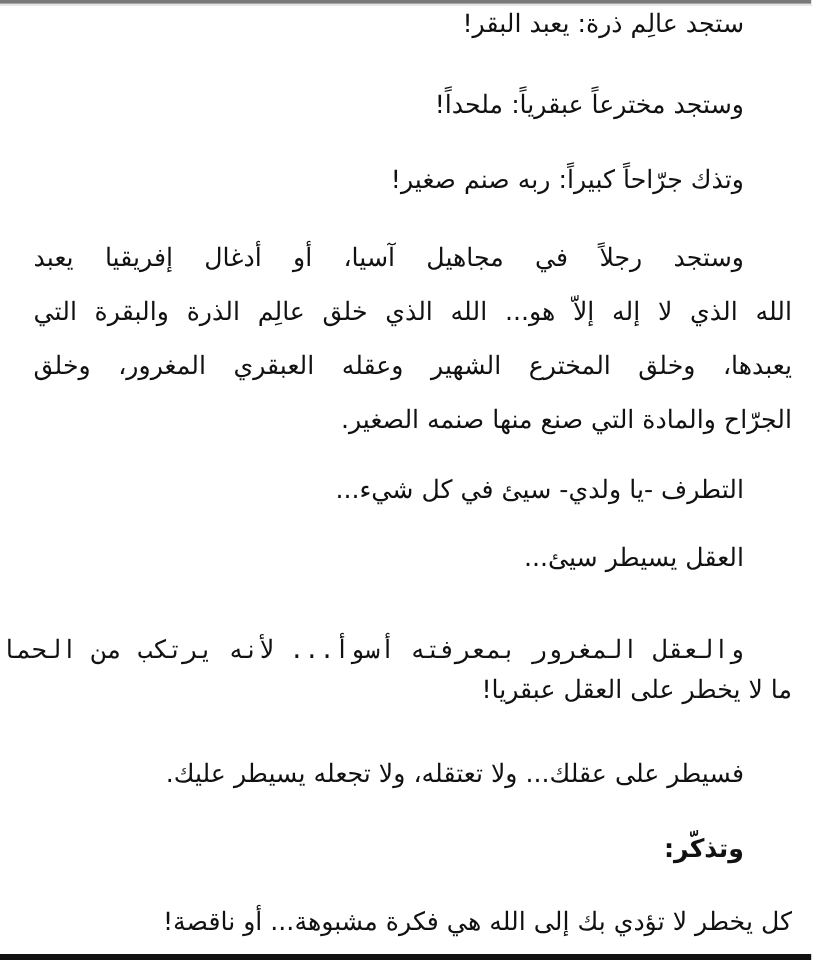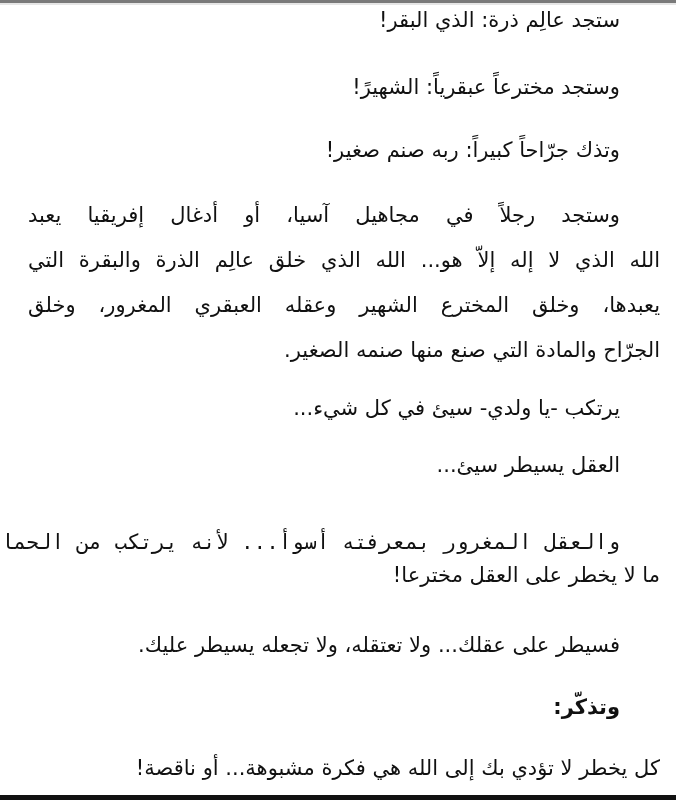--- a/index.html
+++ b/index.html
@@ -54,33 +54,33 @@
       text-align-last: justify;
     }
     .lastline { text-align: center; text-align-last: right; }
   </style>
 </head>
 <body>
 
 <div class="top-rule"></div>
 
 <div class="page">
-  <div class="line indent" style="top:5px;">ستجد عالِم ذرة: الذي البقر!</div>
-  <div class="line indent" style="top:72px;">وستجد مخترعاً عبقرياً: الشهيرً!</div>
+  <div class="line indent" style="top:5px;">ستجد عالِم ذرة: يعبد البقر!</div>
+  <div class="line indent" style="top:72px;">وستجد مخترعاً عبقرياً: ملحداً!</div>
   <div class="line indent" style="top:135px;">وتذك جرّاحاً كبيراً: ربه صنم صغير!</div>
 
   <div class="line indent justify" style="top:200px;">وستجد رجلاً في مجاهيل آسيا، أو أدغال إفريقيا يعبد</div>
   <div class="line justify" style="top:245px;">الله الذي لا إله إلاّ هو... الله الذي خلق عالِم الذرة والبقرة التي</div>
   <div class="line justify" style="top:290px;">يعبدها، وخلق المخترع الشهير وعقله العبقري المغرور، وخلق</div>
   <div class="line lastline" style="top:335px;">الجرّاح والمادة التي صنع منها صنمه الصغير.</div>
 
-  <div class="line indent" style="top:393px;">يرتكب -يا ولدي- سيئ في كل شيء...</div>
+  <div class="line indent" style="top:393px;">التطرف -يا ولدي- سيئ في كل شيء...</div>
   <div class="line indent" style="top:450px;">العقل يسيطر سيئ...</div>
 
   <div class="line indent justify" style="top:529px;font-family:Liberation Mono, monospace;">والعقل المغرور بمعرفته أسوأ... لأنه يرتكب من الحماقات</div>
-  <div class="line lastline" style="top:560px;">ما لا يخطر على العقل مخترعا!</div>
+  <div class="line lastline" style="top:560px;">ما لا يخطر على العقل عبقريا!</div>
 
   <div class="line indent" style="top:630px;">فسيطر على عقلك... ولا تعتقله، ولا تجعله يسيطر عليك.</div>
   <div class="line indent" style="top:692px;font-weight:bold;">وتذكّر:</div>
   <div class="line lastline" style="top:753px;">كل يخطر لا تؤدي بك إلى الله هي فكرة مشبوهة... أو ناقصة!</div>
 </div>
 
 <div class="bottom-rule"></div>
 
 </body></html>

